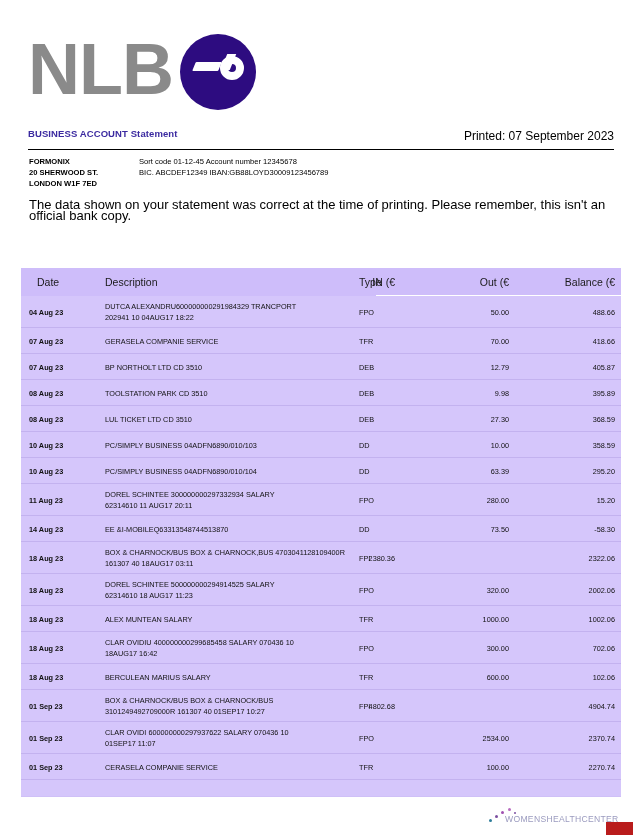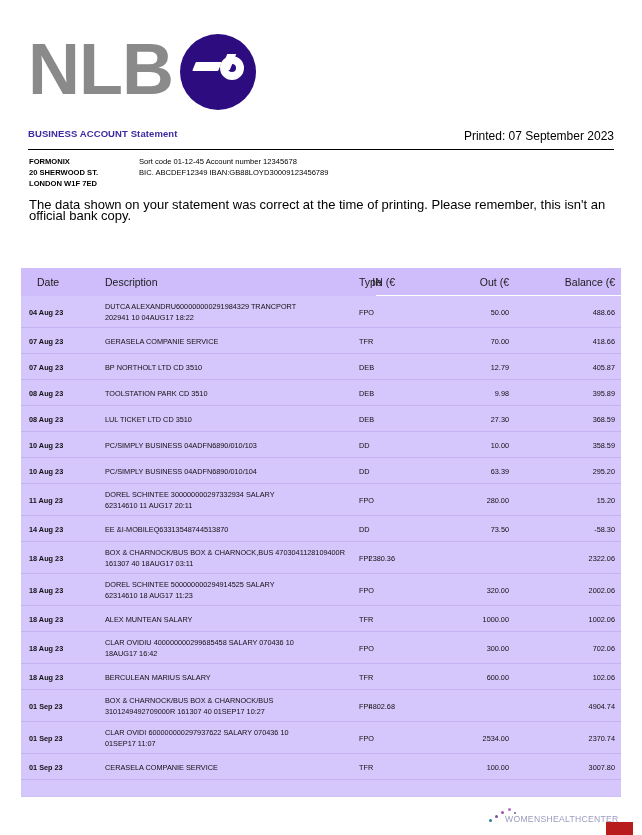--- a/index.html
+++ b/index.html
@@ -414,21 +414,21 @@
           <div class="cell c-in mid"></div>
           <div class="cell c-out mid">2534.00</div>
           <div class="cell c-bal mid">2370.74</div>
         </div>
         <div class="row">
           <div class="cell c-date mid">01 Sep 23</div>
           <div class="cell c-desc mid"><span>CERASELA COMPANIE SERVICE</span></div>
           <div class="cell c-type mid">TFR</div>
           <div class="cell c-in mid"></div>
           <div class="cell c-out mid">100.00</div>
-          <div class="cell c-bal mid">3007.80</div>
+          <div class="cell c-bal mid">2270.74</div>
         </div>
       </div>
     <div class="table-bottom"></div>
   </div>
 
   <div class="watermark">
     <div class="wm-dots">
       <span class="d1"></span>
         <span class="d2"></span>
         <span class="d3"></span>

